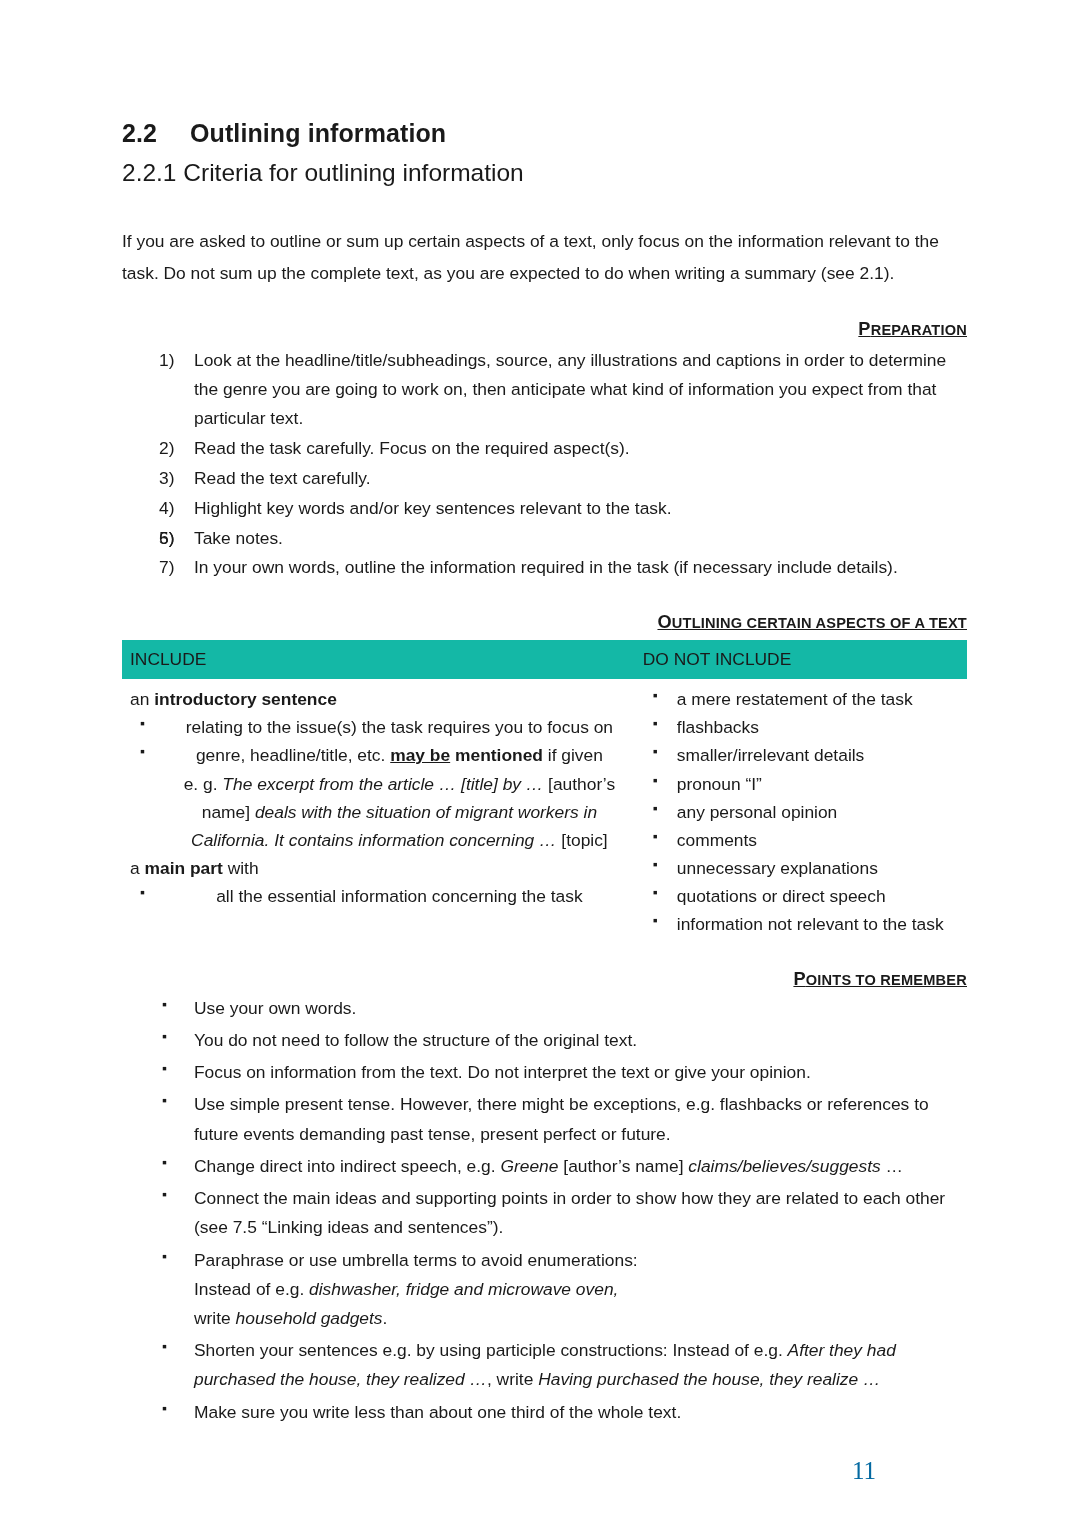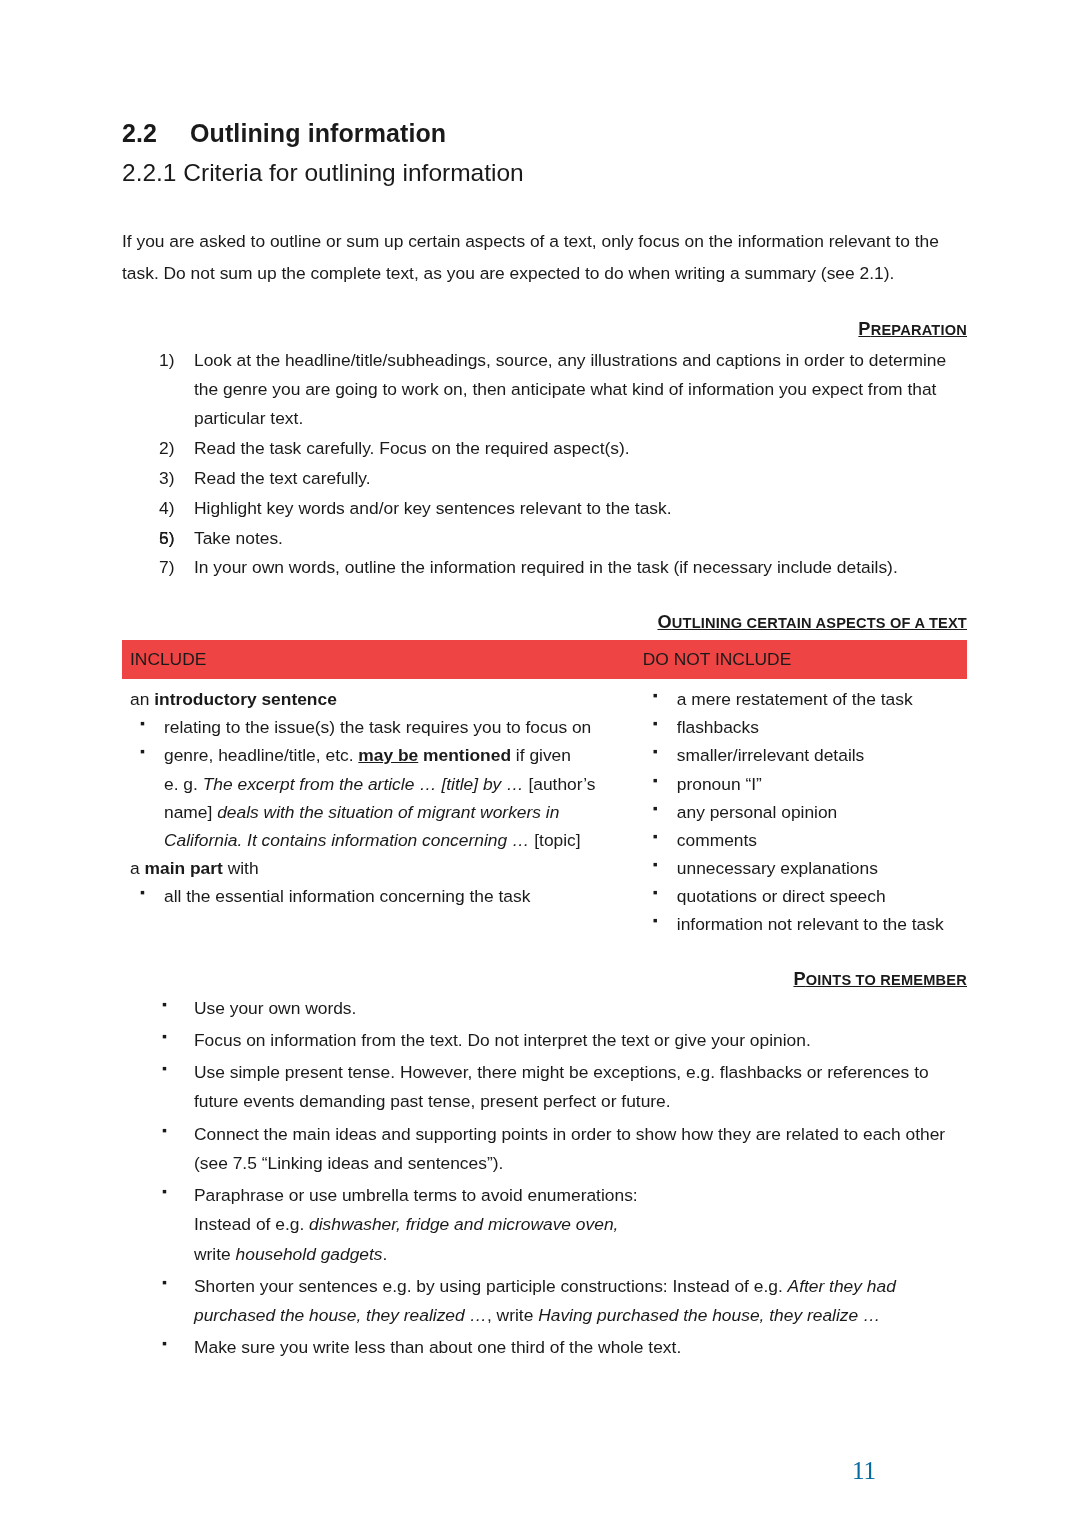--- a/index.html
+++ b/index.html
@@ -90,21 +90,21 @@
     width: 34px;
   }
 
   
   .cmp-table {
     width: 845px;
     margin-top: 7px;
     border-collapse: collapse;
   }
   .cmp-table th {
-    background: #ef4444;
+    background: #14b8a6;
     font-weight: normal;
     text-align: left;
     font-size: 17.4px;
     padding: 8px 0 8px 8px;
     line-height: 1.3;
   }
   .cmp-table td {
     vertical-align: top;
     padding: 6px 0 0 8px;
     font-size: 17.4px;
@@ -125,21 +125,21 @@
     padding-left: 34px;
     margin: 0;
   }
   ul.sq > li::before {
     content: "\25AA";
     position: absolute;
     left: 10px;
     top: -1px;
     font-size: 14px;
   }
-  ul.sq.tight > li { margin-bottom: 0; }
+  ul.sq.tight > li { margin-bottom: 0; text-align: center; }
 
   .sub-line { display: block; }
 
   
   ul.points {
     list-style: none;
     margin: 4px 0 12px 0;
     padding: 0;
     font-size: 17.4px;
     line-height: 1.68;
@@ -239,22 +239,24 @@
             </ul>
           </td>
         </tr>
       </tbody>
     </table>
 
     <span class="sc-head"><span class="cap">P</span><span>OINTS TO REMEMBER</span></span>
 
     <ul class="points">
       <li><span>Use your own words.</span></li>
+      <li><span>You do not need to follow the structure of the original text.</span></li>
       <li><span>Focus on information from the text. Do not interpret the text or give your opinion.</span></li>
       <li><span>Use simple present tense. However, there might be exceptions, e.g. flashbacks or references to future events demanding past tense, present perfect or future.</span></li>
+      <li><span>Change direct into indirect speech, e.g. </span><i>Greene</i><span> [author’s name] </span><i>claims/believes/suggests</i><span> …</span></li>
       <li><span>Connect the main ideas and supporting points in order to show how they are related to each other (see 7.5 “Linking ideas and sentences”).</span></li>
       <li>
         <span>Paraphrase or use umbrella terms to avoid enumerations:</span>
         <span class="sub-line"><span>Instead of e.g. </span><i>dishwasher, fridge and microwave oven,</i></span>
         <span class="sub-line"><span>write </span><i>household gadgets</i><span>.</span></span>
       </li>
       <li><span>Shorten your sentences e.g. by using participle constructions: Instead of e.g. </span><i>After they had purchased the house, they realized …</i><span>, write </span><i>Having purchased the house, they realize …</i></li>
       <li><span>Make sure you write less than about one third of the whole text.</span></li>
     </ul>
 

